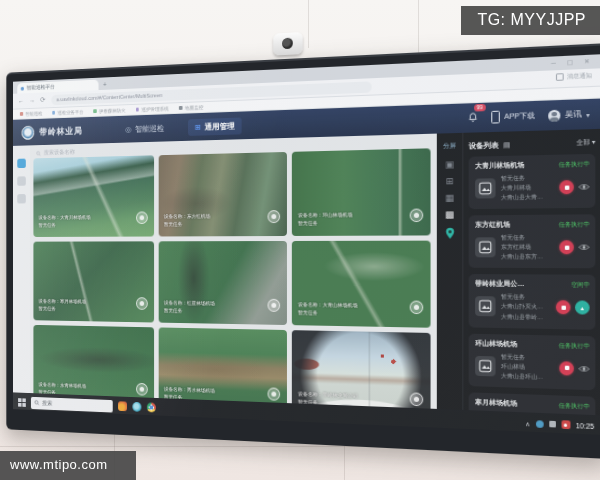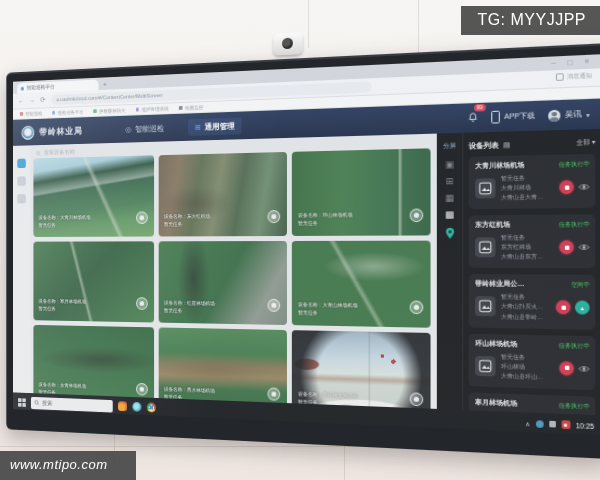--- a/index.html
+++ b/index.html
@@ -4,21 +4,21 @@
 <style>
   html,body{margin:0;padding:0;}
   body{width:600px;height:480px;overflow:hidden;position:relative;
        font-family:"Liberation Sans","DejaVu Sans",sans-serif;
        background:linear-gradient(180deg,#f7f5f3 0%,#f3eeea 55%,#efe6e2 100%);}
   .seam{position:absolute;background:rgba(120,110,105,.18);}
   
   .wm{position:absolute;background:rgba(72,72,72,.92);color:#fff;z-index:50;
       font-family:"Liberation Sans",sans-serif;letter-spacing:.5px;}
   .wm-tr{top:6px;right:0;font-size:16px;padding:5px 14px 6px 16px;}
-  .wm-bl{bottom:0;left:0;font-size:13px;padding:6px 28px 8px 10px;font-style:italic;}
+  .wm-bl{bottom:0;left:0;font-size:13px;padding:6px 28px 8px 10px;}
   
   .monitor{position:absolute;left:-23px;top:59px;width:616px;height:384px;
            transform:perspective(900px) rotateY(-13deg);z-index:5;}
   .bezel{position:absolute;inset:0;background:#23262b;border-radius:6px;
          box-shadow:0 8px 22px rgba(60,55,50,.35);
          border-top:2px solid #3a3e44;}
   .webcam{position:absolute;left:296px;top:-26px;width:30px;height:22px;z-index:6;}
   .webcam .body{position:absolute;inset:0;background:linear-gradient(180deg,#fbfbfb,#d8d8d8);border-radius:6px;box-shadow:0 2px 3px rgba(0,0,0,.25);}
   .webcam .lens{position:absolute;left:9px;top:5px;width:11px;height:11px;border-radius:50%;background:radial-gradient(circle at 40% 40%,#555 0 35%,#1b1b1b 70%);}
   .screen{position:absolute;left:8px;top:10px;width:600px;height:352px;background:#0d0f13;

